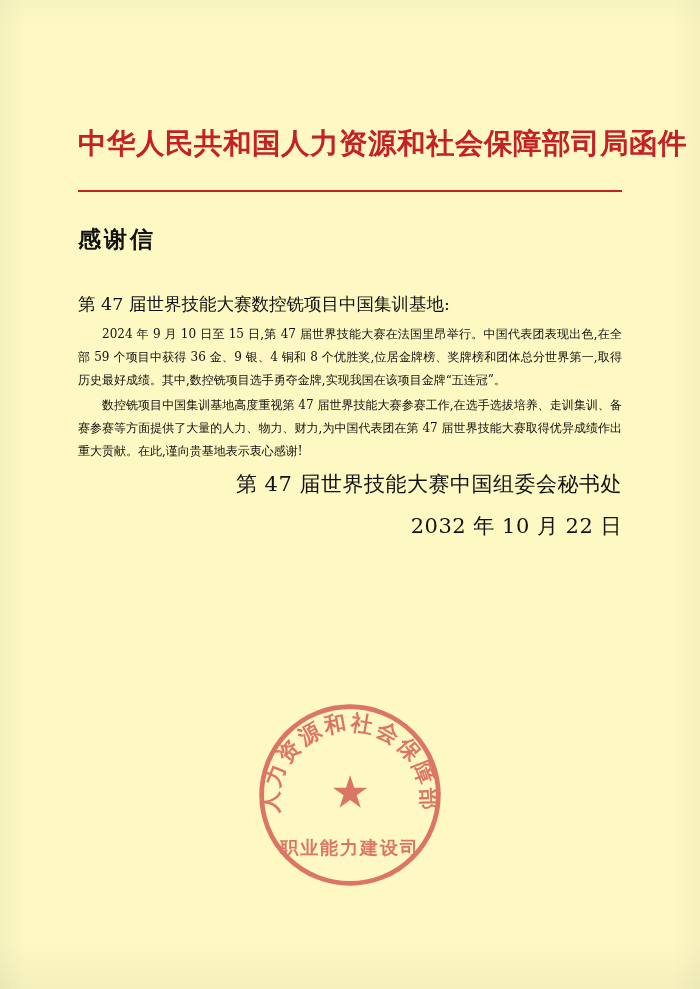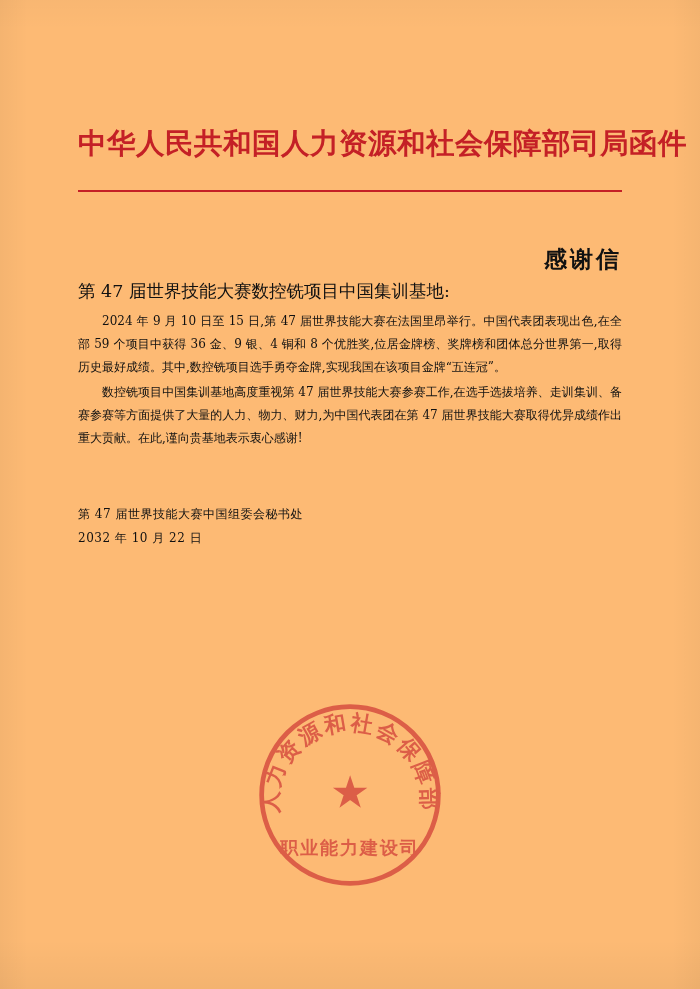--- a/index.html
+++ b/index.html
@@ -12,21 +12,21 @@
     height: 989px;
     position: relative;
     font-family: "DejaVu Serif", "Liberation Serif", serif;
     color: #1a1a1a;
     overflow: hidden;
   }
 
   .page {
     position: absolute;
     inset: 0;
-    background: #fdba74;
+    background: #fef9c3;
     text-decoration: underline;
   }
 
   
   .page::before {
     content: "";
     position: absolute;
     inset: 0;
     background:
       linear-gradient(to right, rgba(0,0,0,0.035), rgba(0,0,0,0) 4%),
@@ -54,47 +54,47 @@
     white-space: nowrap;
   }
 
   .header-rule {
     margin-top: 30px;
     height: 1.6px;
     background: #c42026;
   }
 
   .doc-title {
-    text-align: right;
+    text-align: left;
     font-size: 23px;
     font-weight: bold;
     letter-spacing: 3px;
-    margin-top: 52px;
+    margin-top: 32px;
     color: #111;
   }
 
   .salutation {
+    margin-top: 33px;
     font-size: 17.5px;
     line-height: 1.9;
     color: #111;
   }
 
   .para {
     font-size: 12px;
     line-height: 1.92;
     text-align: justify;
     text-indent: 2em;
     margin-top: 2px;
     color: #111;
   }
 
   .signature {
-    margin-top: 52px;
-    text-align: left;
-    font-size: 12px;
+    text-align: right;
+    font-size: 21px;
     line-height: 2.0;
     color: #111;
     position: relative;
     z-index: 3;
   }
   .signature div {
     letter-spacing: 0.5px;
   }
   .sig-line-2 { padding-left: 6px; }
   .sig-date { letter-spacing: 1px; }

